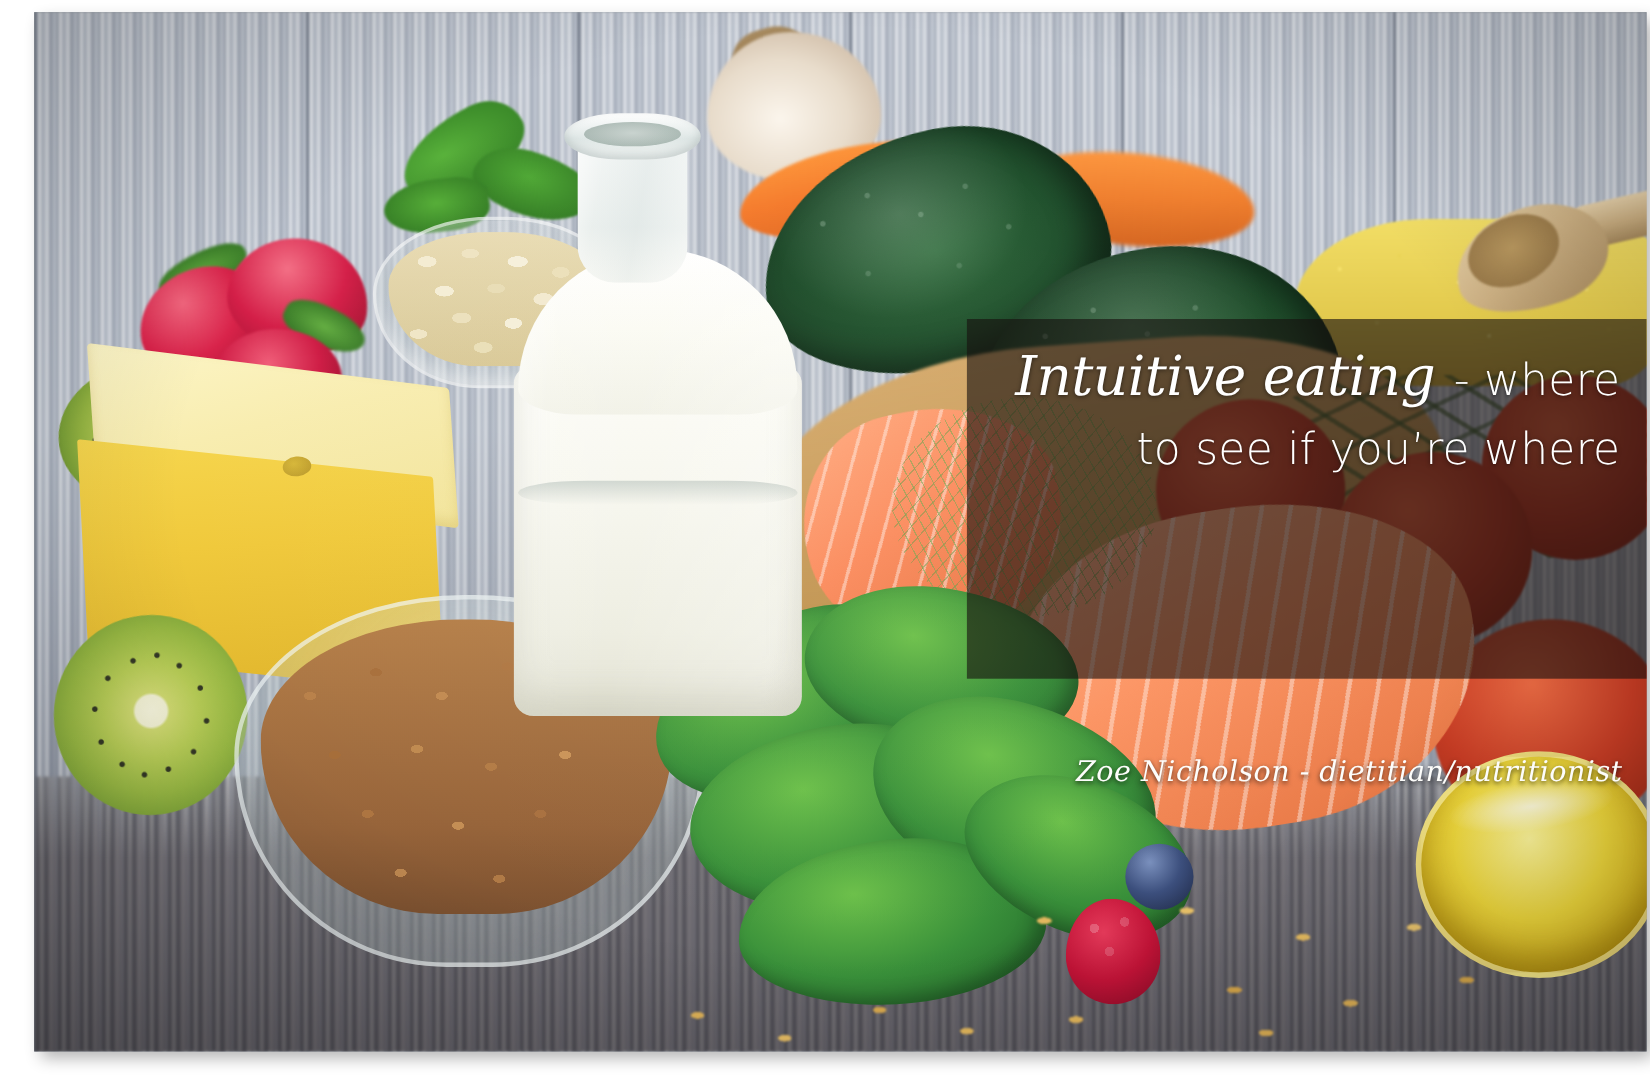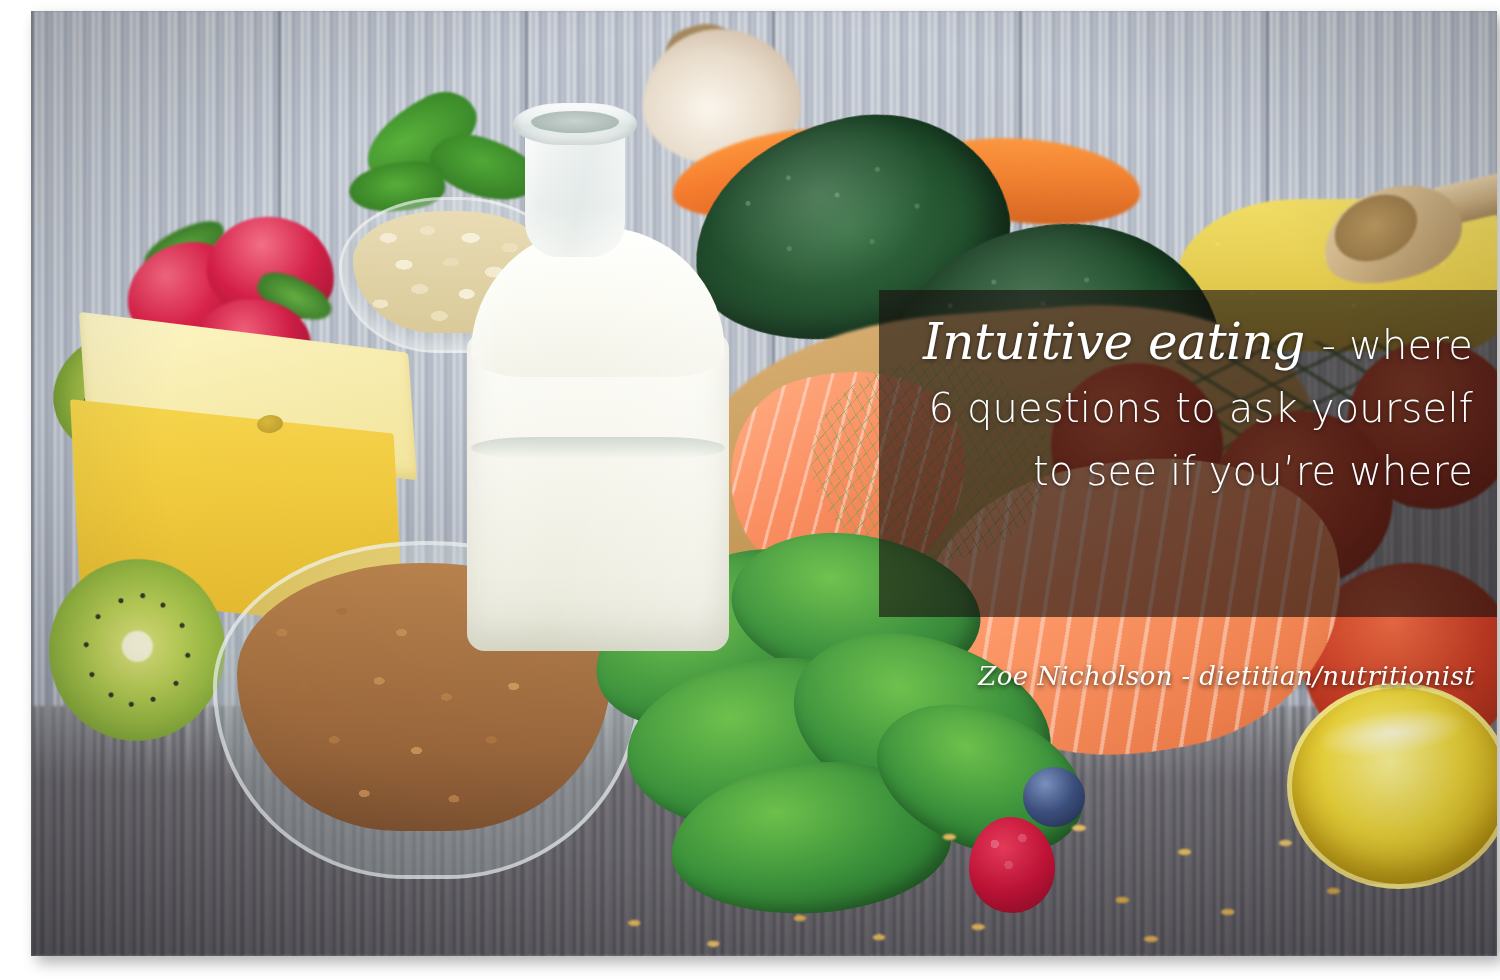--- a/index.html
+++ b/index.html
@@ -543,21 +543,21 @@
     font-family: "DejaVu Serif", serif;
     font-style: italic;
     font-weight: 400;
     font-size: 50px;
     letter-spacing: -0.5px;
     padding-right: 4px;
   }
   .byline {
     position: absolute;
     left: 848px;
-    top: 650px;
+    top: 676px;
     width: 612px;
     padding-right: 16px;
     text-align: right;
     color: #fdfdfb;
     font-family: "DejaVu Serif", serif;
     font-style: italic;
     font-size: 26px;
     letter-spacing: 0.4px;
     text-shadow: 0 2px 5px rgba(0,0,0,.72);
     box-sizing: border-box;
@@ -650,20 +650,19 @@
       <div class="milk-lip"></div>
       <div class="milk-lip-hole"></div>
 
       <div class="photo-grade"></div>
     </div>
 
     <div class="scrim"></div>
 
     <div class="headline">
       <div><span class="script">Intuitive eating</span><span> - where</span></div>
-      <div>6 questions to ask yourself</div>
       <div>to see if you’re where</div>
     </div>
 
     <div class="byline">Zoe Nicholson - dietitian/nutritionist</div>
 
   </div>
 </div>
 
 </body></html>

